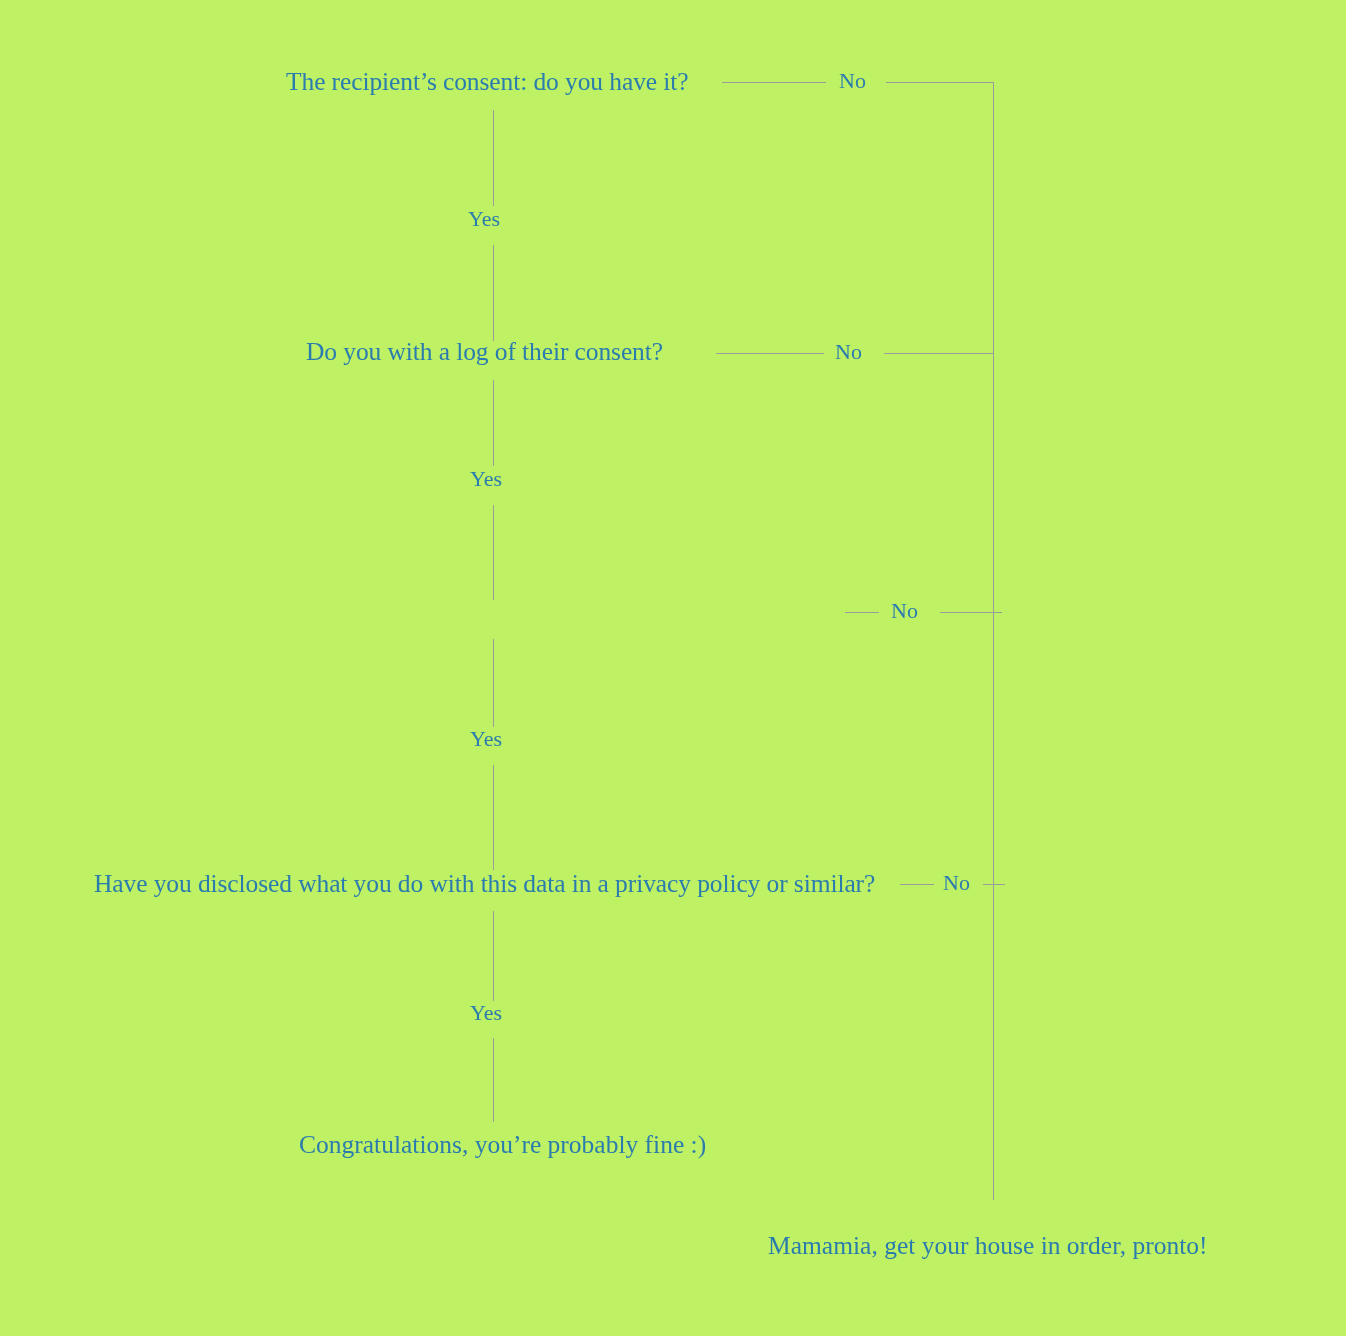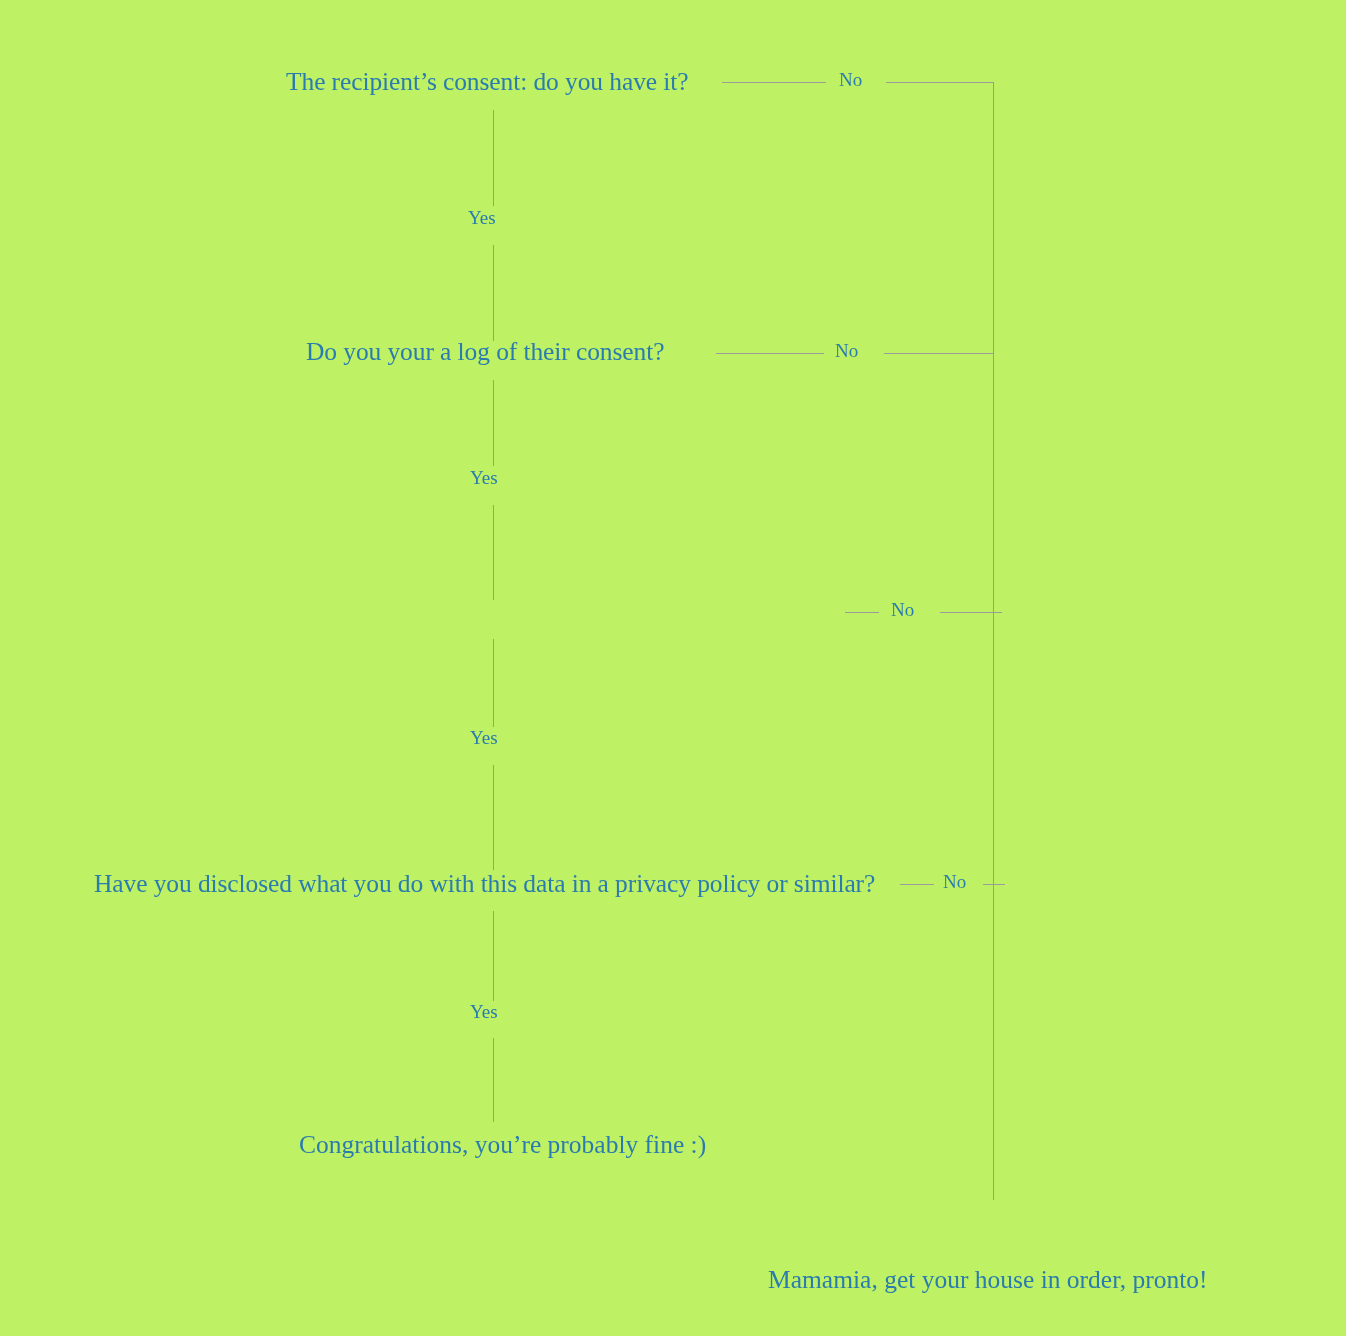--- a/index.html
+++ b/index.html
@@ -25,21 +25,21 @@
     font-size: 25.5px;
     font-weight: 400;
     line-height: 1;
     white-space: nowrap;
     letter-spacing: -0.1px;
   }
   .q-text { font-size: 25.5px; }
   .branch-label {
     position: absolute;
     color: #2b7cae;
-    font-size: 19px;
+    font-size: 22px;
     line-height: 1;
     white-space: nowrap;
   }
   .vline {
     position: absolute;
     width: 1px;
     background: #9b9b9b;
   }
   .hline {
     position: absolute;
@@ -66,21 +66,21 @@
   <div class="branch-label" style="left:839px; top:70px;">No</div>
 
   <div class="hline" style="left:886px; top:82px; width:108px;"></div>
 
   <div class="vline" style="left:493px; top:110px; height:96px;"></div>
 
   <div class="branch-label" style="left:468px; top:208px;">Yes</div>
 
   <div class="vline" style="left:493px; top:245px; height:96px;"></div>
 
-  <div class="node-text q-text" style="left:306px; top:339px;">Do you your a log of their consent?</div>
+  <div class="node-text q-text" style="left:306px; top:339px;">Do you with a log of their consent?</div>
 
   <div class="hline" style="left:716px; top:353px; width:108px;"></div>
 
   <div class="branch-label" style="left:835px; top:341px;">No</div>
 
   <div class="hline" style="left:884px; top:353px; width:110px;"></div>
 
   <div class="vline" style="left:493px; top:380px; height:86px;"></div>
 
   <div class="branch-label" style="left:470px; top:468px;">Yes</div>
@@ -111,15 +111,15 @@
   <div class="vline" style="left:493px; top:911px; height:90px;"></div>
 
   <div class="branch-label" style="left:470px; top:1002px;">Yes</div>
 
   <div class="vline" style="left:493px; top:1038px; height:84px;"></div>
 
   <div class="outcome-text" style="left:290px; top:1132px;margin-left:9px;">Congratulations, you’re probably fine :)</div>
 
   <div class="vline" style="left:993px; top:82px; height:1118px;"></div>
 
-  <div class="outcome-text" style="left:768px; top:1267px;">Mamamia, get your house in order, pronto!</div>
+  <div class="outcome-text" style="left:768px; top:1233px;">Mamamia, get your house in order, pronto!</div>
 
 </div>
 
 </body></html>

